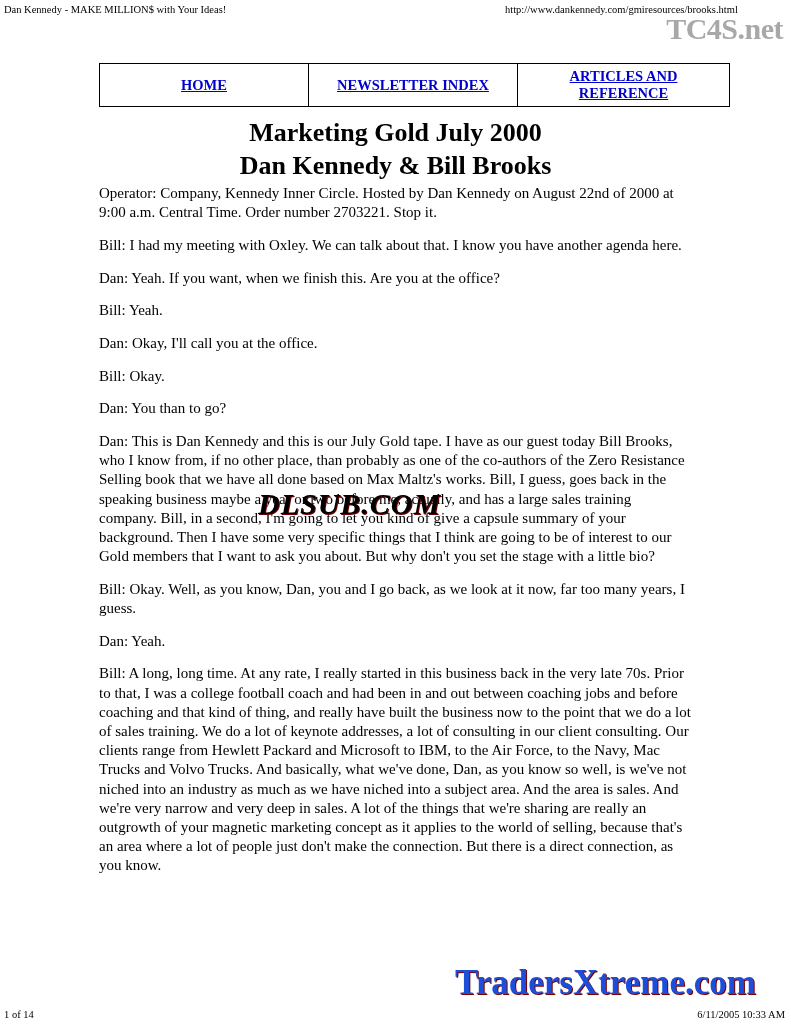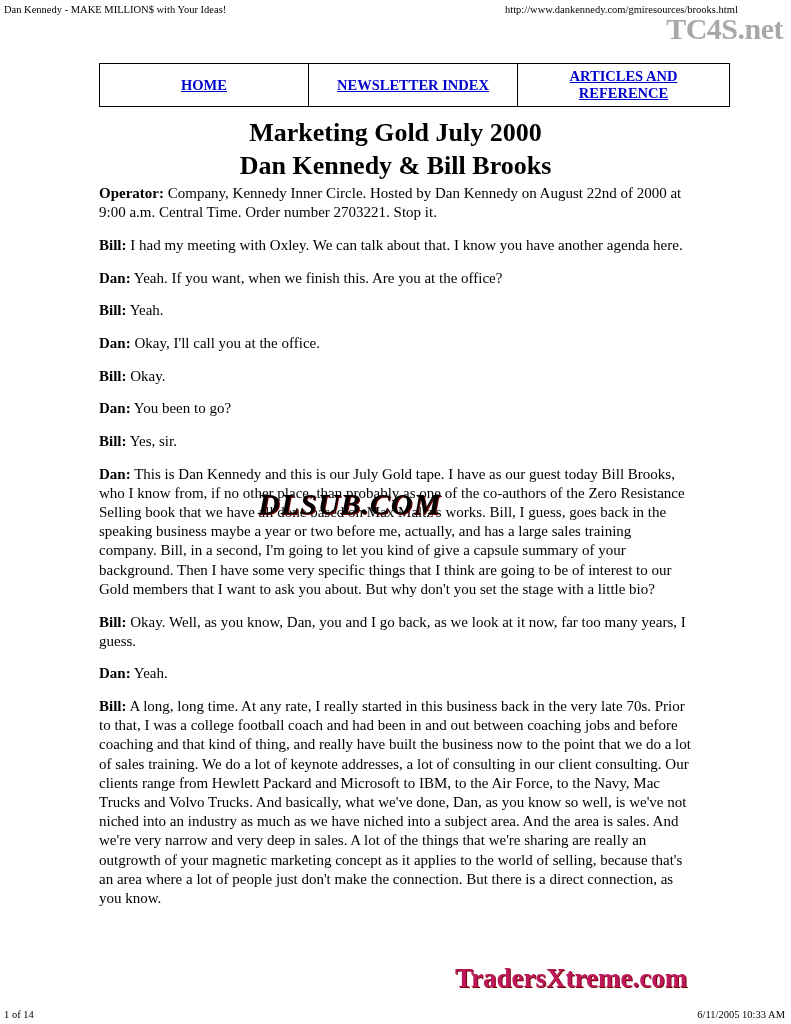--- a/index.html
+++ b/index.html
@@ -93,43 +93,43 @@
     top: 184px;
     width: 593px;
     font-size: 15px;
     line-height: 1.28;
     text-align: left;
   }
   .para {
     margin: 0 0 13.5px 0;
   }
   .spk {
-    font-weight: bold;
+    font-weight: normal;
   }
   .wm-dlsub {
     position: absolute;
     left: 258px;
     top: 487px;
     font-family: "Liberation Serif", serif;
     font-weight: bold;
     font-style: italic;
     font-size: 30px;
     color: #000000;
     letter-spacing: 1px;
     text-shadow: 1px 1px 0 #6d0000;
     white-space: nowrap;
   }
   .wm-txc {
     position: absolute;
     left: 455px;
     top: 963px;
     font-family: "Liberation Serif", serif;
     font-weight: bold;
-    font-size: 27px;
-    color: #be185d;
+    font-size: 35px;
+    color: #1d4ed8;
     letter-spacing: 0px;
     white-space: nowrap;
     text-shadow: 1px 1px 0 #7a0000;
   }
   .ftr {
     position: absolute;
     bottom: 4px;
     left: 0;
     width: 791px;
     font-size: 10.5px;
@@ -198,26 +198,23 @@
 
     <p class="para">
       <span class="spk">Dan:</span><span> Okay, I'll call you at the office.</span>
     </p>
 
     <p class="para">
       <span class="spk">Bill:</span><span> Okay.</span>
     </p>
 
     <p class="para">
-      <span class="spk">Dan:</span><span> You been to go?</span>
-    </p>
-
-    <p class="para">
-      <span class="spk">Bill:</span><span> Yes, sir.</span>
-    </p>
+      <span class="spk">Dan:</span><span> You than to go?</span>
+    </p>
+
 
     <p class="para">
       <span class="spk">Dan:</span><span> This is Dan Kennedy and this is our July Gold tape. I have as our guest today Bill Brooks, who I know from, if no other place, than probably as one of the co-authors of the Zero Resistance Selling book that we have all done based on Max Maltz's works. Bill, I guess, goes back in the speaking business maybe a year or two before me, actually, and has a large sales training company. Bill, in a second, I'm going to let you kind of give a capsule summary of your background. Then I have some very specific things that I think are going to be of interest to our Gold members that I want to ask you about. But why don't you set the stage with a little bio?</span>
     </p>
 
     <p class="para">
       <span class="spk">Bill:</span><span> Okay. Well, as you know, Dan, you and I go back, as we look at it now, far too many years, I guess.</span>
     </p>
 
     <p class="para">

